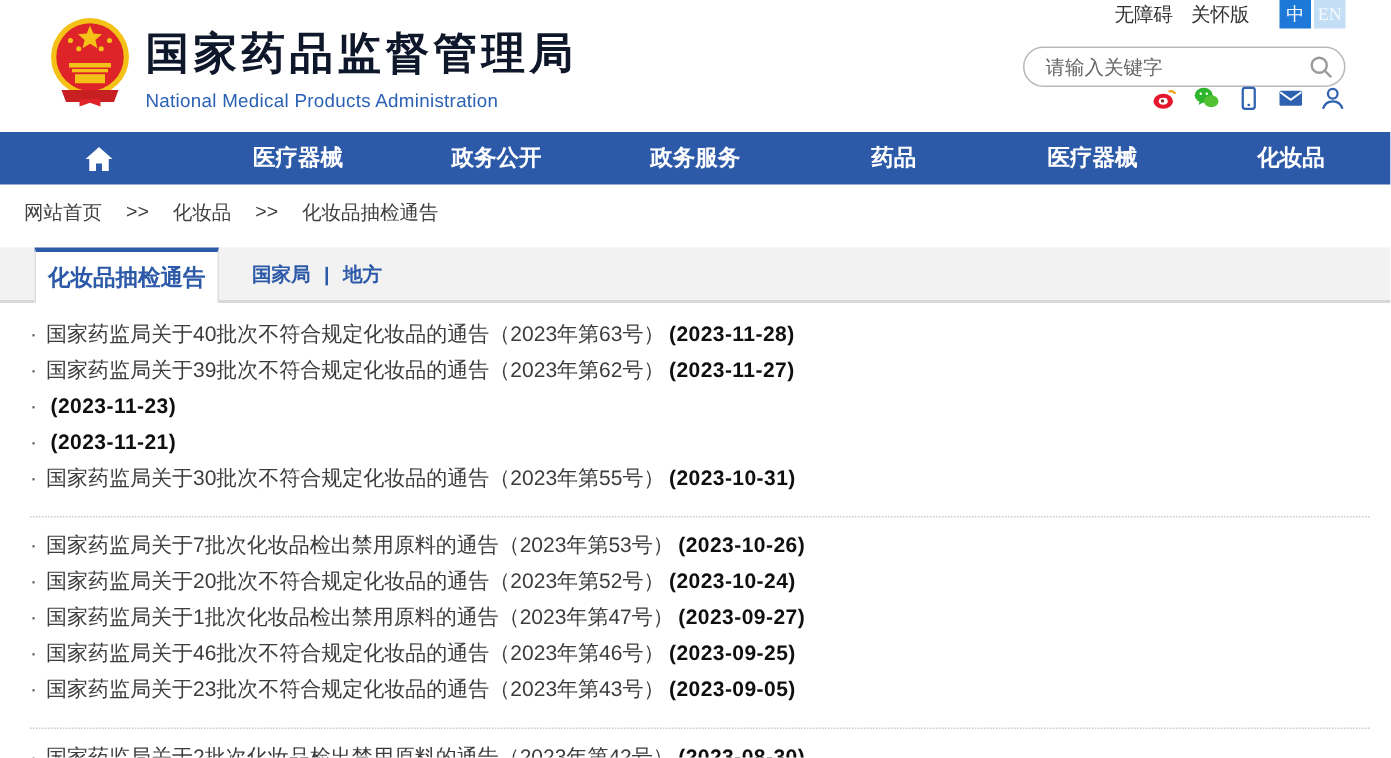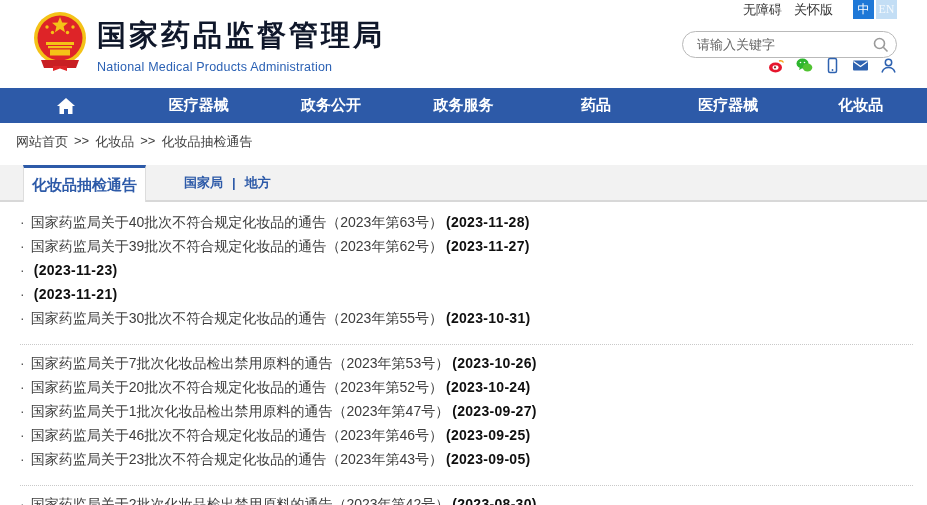--- a/index.html
+++ b/index.html
@@ -31,32 +31,32 @@
 
   .social-row { position:absolute; top:57px; right:30px; display:flex; gap:11px; align-items:center; }
   .social-row .sicon { width:17px; height:17px; cursor:pointer; display:flex; align-items:center; justify-content:center; }
 
   
   .nav { width:927px; height:35px; background:#2d5aa8; display:flex; align-items:center; }
   .nav-item { flex:1; text-align:center; color:#fff; font-size:15px; font-weight:bold;
     cursor:pointer; display:flex; align-items:center; justify-content:center; height:100%; }
 
   
-  .breadcrumb { padding:10px 0 6px 16px; font-size:13px; color:#404040; display:flex; gap:6px; }
+  .breadcrumb { padding:10px 0 6px 16px; font-size:13px; color:#404040; display:flex; gap:16px; }
   .breadcrumb span { white-space:pre; }
   .breadcrumb .bc-link { cursor:pointer; }
 
   
   .tabrow { position:relative; width:927px; height:37px; background:#f2f2f2;
     border-bottom:2px solid #d8d8d8; display:flex; align-items:stretch; margin-top:8px; }
   .tab-active { margin-left:23px; width:123px; background:#fff;
     border-top:3px solid #2d5aa8; border-left:1px solid #ddd; border-right:1px solid #ddd;
     margin-bottom:-2px; display:flex; align-items:center; justify-content:center;
     color:#2d5aa8; font-size:15px; font-weight:bold; cursor:pointer; }
-  .subtabs { display:flex; align-items:center; margin-left:38px; gap:9px;
+  .subtabs { display:flex; align-items:center; margin-left:22px; gap:9px;
     color:#2d5aa8; font-size:13px; font-weight:bold; }
   .subtabs .subtab { cursor:pointer; }
   .subtabs .sep { color:#2d5aa8; }
 
   
   .list { padding:10px 14px 0 20px; }
   .group { padding:2px 0 10px 0; }
   .group + .group { border-top:1px dotted #c9c9c9; padding-top:10px; }
   .row { display:flex; align-items:baseline; height:24px; font-size:14px; }
   .bullet { color:#555; margin-right:6px; font-size:14px; }

